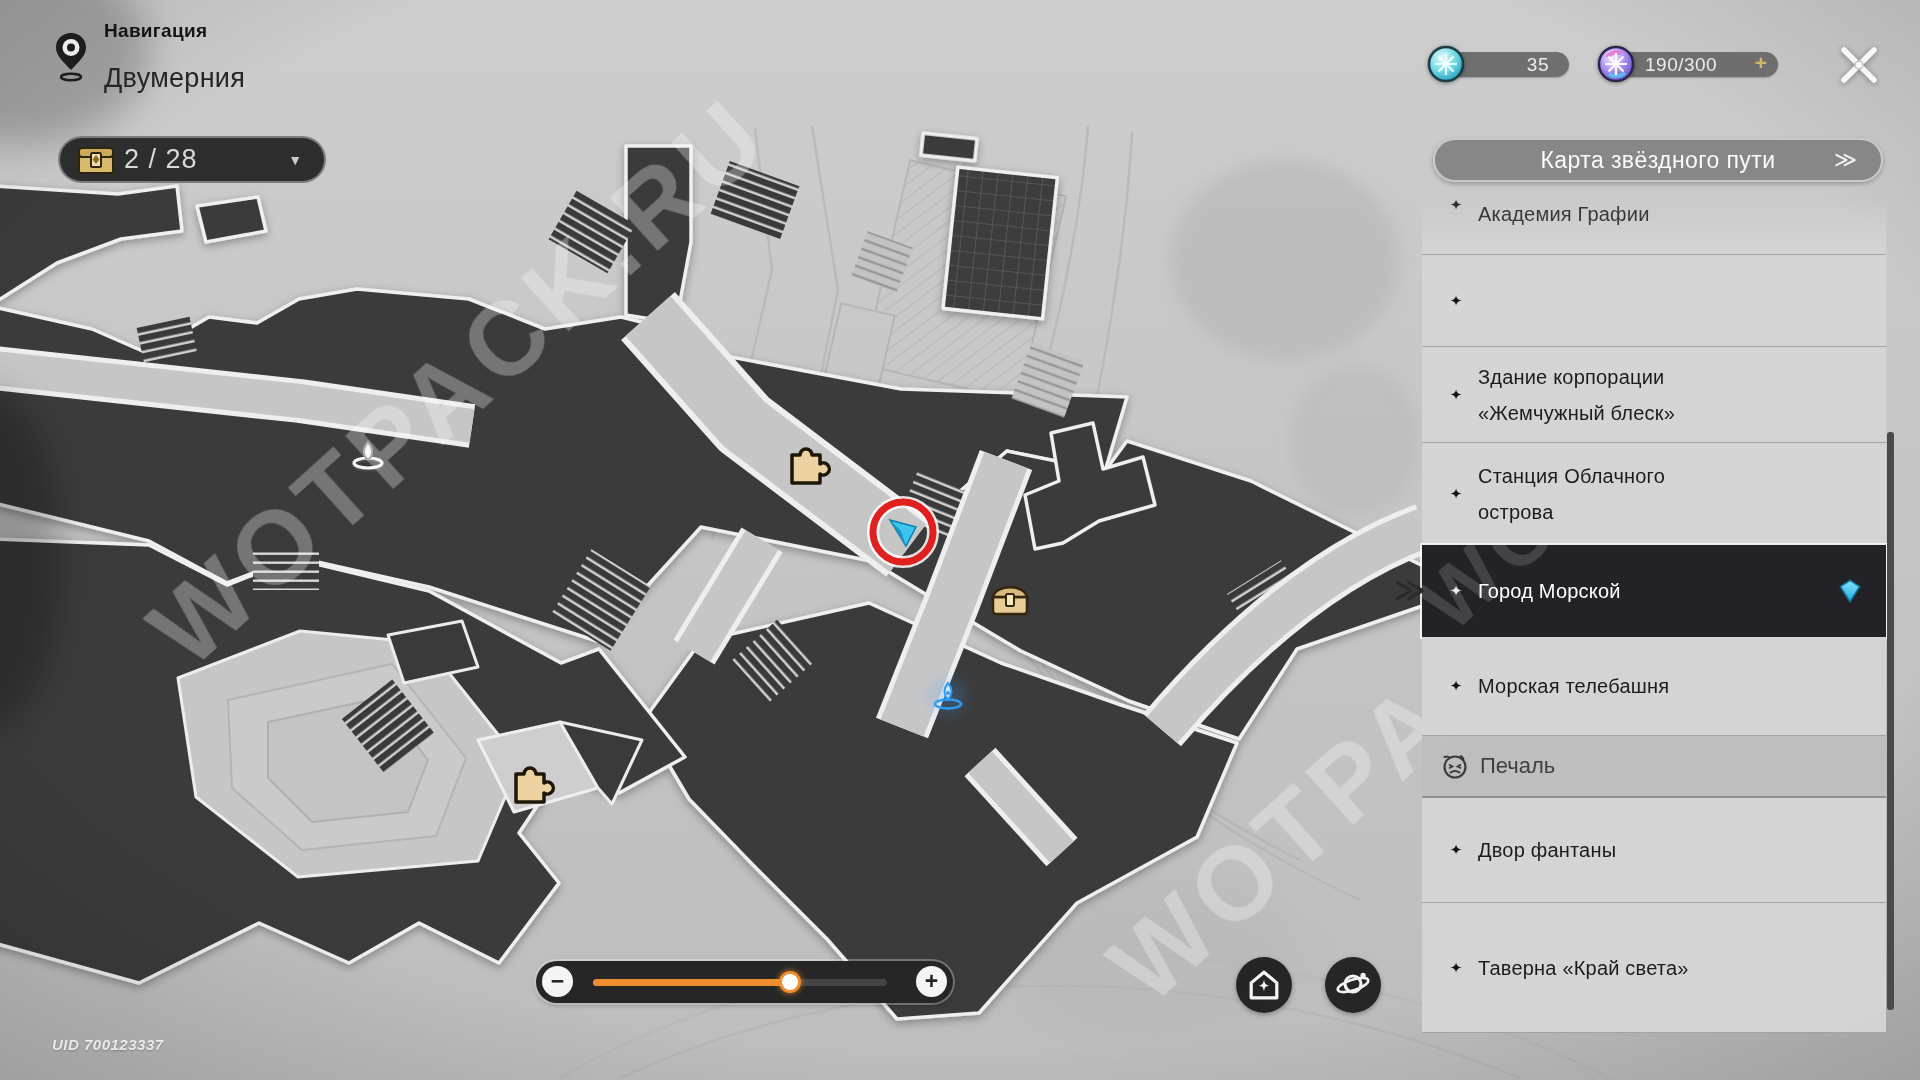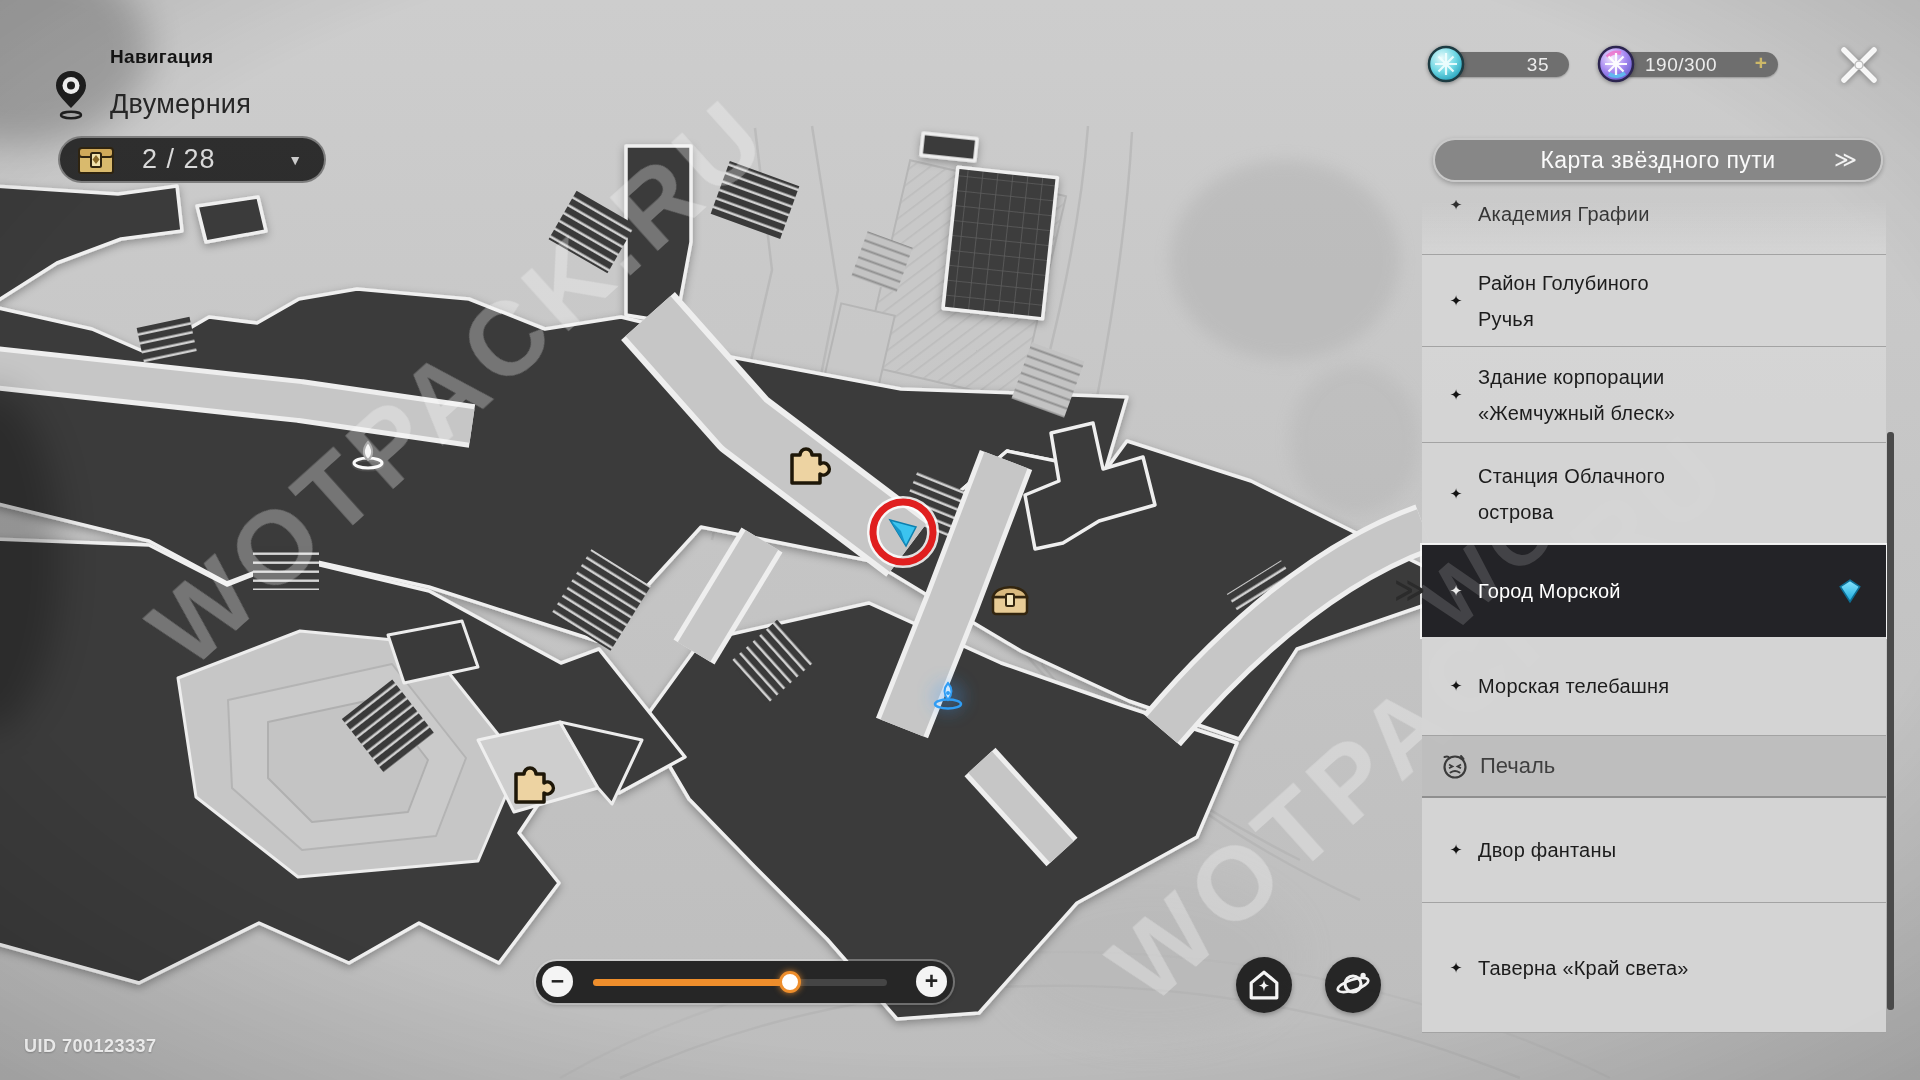--- a/index.html
+++ b/index.html
@@ -2,29 +2,29 @@
 <html><head>
 <meta charset="utf-8">
 <style>
   html,body{margin:0;padding:0;background:#9e9e9e;}
   *{box-sizing:border-box;}
   #stage{position:relative;width:1920px;height:1080px;overflow:hidden;
          font-family:"Liberation Sans","DejaVu Sans",sans-serif;background:#c4c4c4;}
   #map-svg{position:absolute;left:0;top:0;width:1920px;height:1080px;}
 
   
-  .hdr{position:absolute;left:54px;top:46px;display:flex;align-items:flex-end;gap:6px;}
+  .hdr{position:absolute;left:54px;top:20px;display:flex;align-items:center;}
   .hdr .pin{width:34px;height:50px;margin-right:16px;}
   .hdr .txt .l1{font-size:19px;font-weight:700;color:#141414;letter-spacing:.3px;}
   .hdr .txt .l2{font-size:27px;font-weight:400;color:#262626;margin-top:21px;letter-spacing:.3px;}
 
   .chest-pill{position:absolute;left:58px;top:136px;width:268px;height:47px;border-radius:24px;
       background:rgba(33,33,33,.93);border:2px solid rgba(255,255,255,.38);
       display:flex;align-items:center;padding-left:16px;cursor:pointer;}
-  .chest-pill .cnt{font-size:27px;color:#d9d9d9;margin-left:26px;letter-spacing:1px;}
+  .chest-pill .cnt{font-size:27px;color:#d9d9d9;margin-left:8px;letter-spacing:1px;}
   .chest-pill .dd{position:absolute;right:22px;top:50%;transform:translateY(-50%);
       font-size:14px;color:#cccccc;}
 
   
   .cur{position:absolute;top:45px;height:38px;}
   .cur .pill{position:absolute;left:19px;top:7px;right:0;bottom:6px;border-radius:13px;
       background:rgba(88,88,88,.8);box-shadow:0 1px 2px rgba(0,0,0,.25);}
   .cur svg.orb{position:absolute;left:0;top:0;width:38px;height:38px;filter:drop-shadow(0 1px 2px rgba(0,0,0,.4));}
   .cur .val{position:absolute;top:9px;font-size:19px;color:#ececec;letter-spacing:.5px;}
   #cur1{left:1427px;width:142px;} #cur1 .val{right:20px;}
@@ -74,22 +74,22 @@
   #slider .fill{position:absolute;left:0;top:0;height:7px;border-radius:4px;background:#ee8e2c;}
   #slider .knob{position:absolute;top:10px;width:22px;height:22px;border-radius:50%;
       background:#fff;border:3px solid #ee8e2c;cursor:pointer;box-shadow:0 0 6px rgba(238,142,44,.8);}
 
   
   .rnd{position:absolute;top:957px;width:56px;height:56px;border-radius:50%;
       background:rgba(26,26,26,.93);display:flex;align-items:center;justify-content:center;
       cursor:pointer;box-shadow:0 2px 5px rgba(0,0,0,.3);}
   #btn-home{left:1236px;} #btn-planet{left:1325px;}
 
-  #uid{position:absolute;left:24px;top:1036px;font-size:18px;font-weight:600;letter-spacing:.5px;
-      color:rgba(255,255,255,.8);text-shadow:0 1px 2px rgba(0,0,0,.25);}
+  #uid{position:absolute;left:52px;top:1036px;font-size:15px;font-weight:600;letter-spacing:.5px;
+      color:rgba(255,255,255,.8);text-shadow:0 1px 2px rgba(0,0,0,.25);font-style:italic;}
 </style>
 </head>
 <body>
 
 <div id="stage">
 
   <svg id="map-svg" viewBox="0 0 1920 1080">
     <defs>
       <linearGradient id="bgg" x1="0" y1="0" x2="0" y2="1">
         <stop offset="0" stop-color="#cdcdcd"></stop>
@@ -328,21 +328,20 @@
     <span class="chv">≫</span>
   </div>
 
   <div id="panel">
       <div class="row clipped" style="height: 55px;">
         <span class="star">✦</span>
         <div class="lines">Академия Графии</div>
       </div>
       <div class="row normal" style="height: 92px;">
         <span class="star">✦</span>
-        <div class="lines">Район Голубиного<br>Ручья</div>
       </div>
       <div class="row normal" style="height: 96px;">
         <span class="star">✦</span>
         <div class="lines">Здание корпорации<br>«Жемчужный блеск»</div>
       </div>
       <div class="row normal" style="height: 102px;">
         <span class="star">✦</span>
         <div class="lines">Станция Облачного<br>острова</div>
       </div>
       <div class="row selected" style="height: 92px;">

